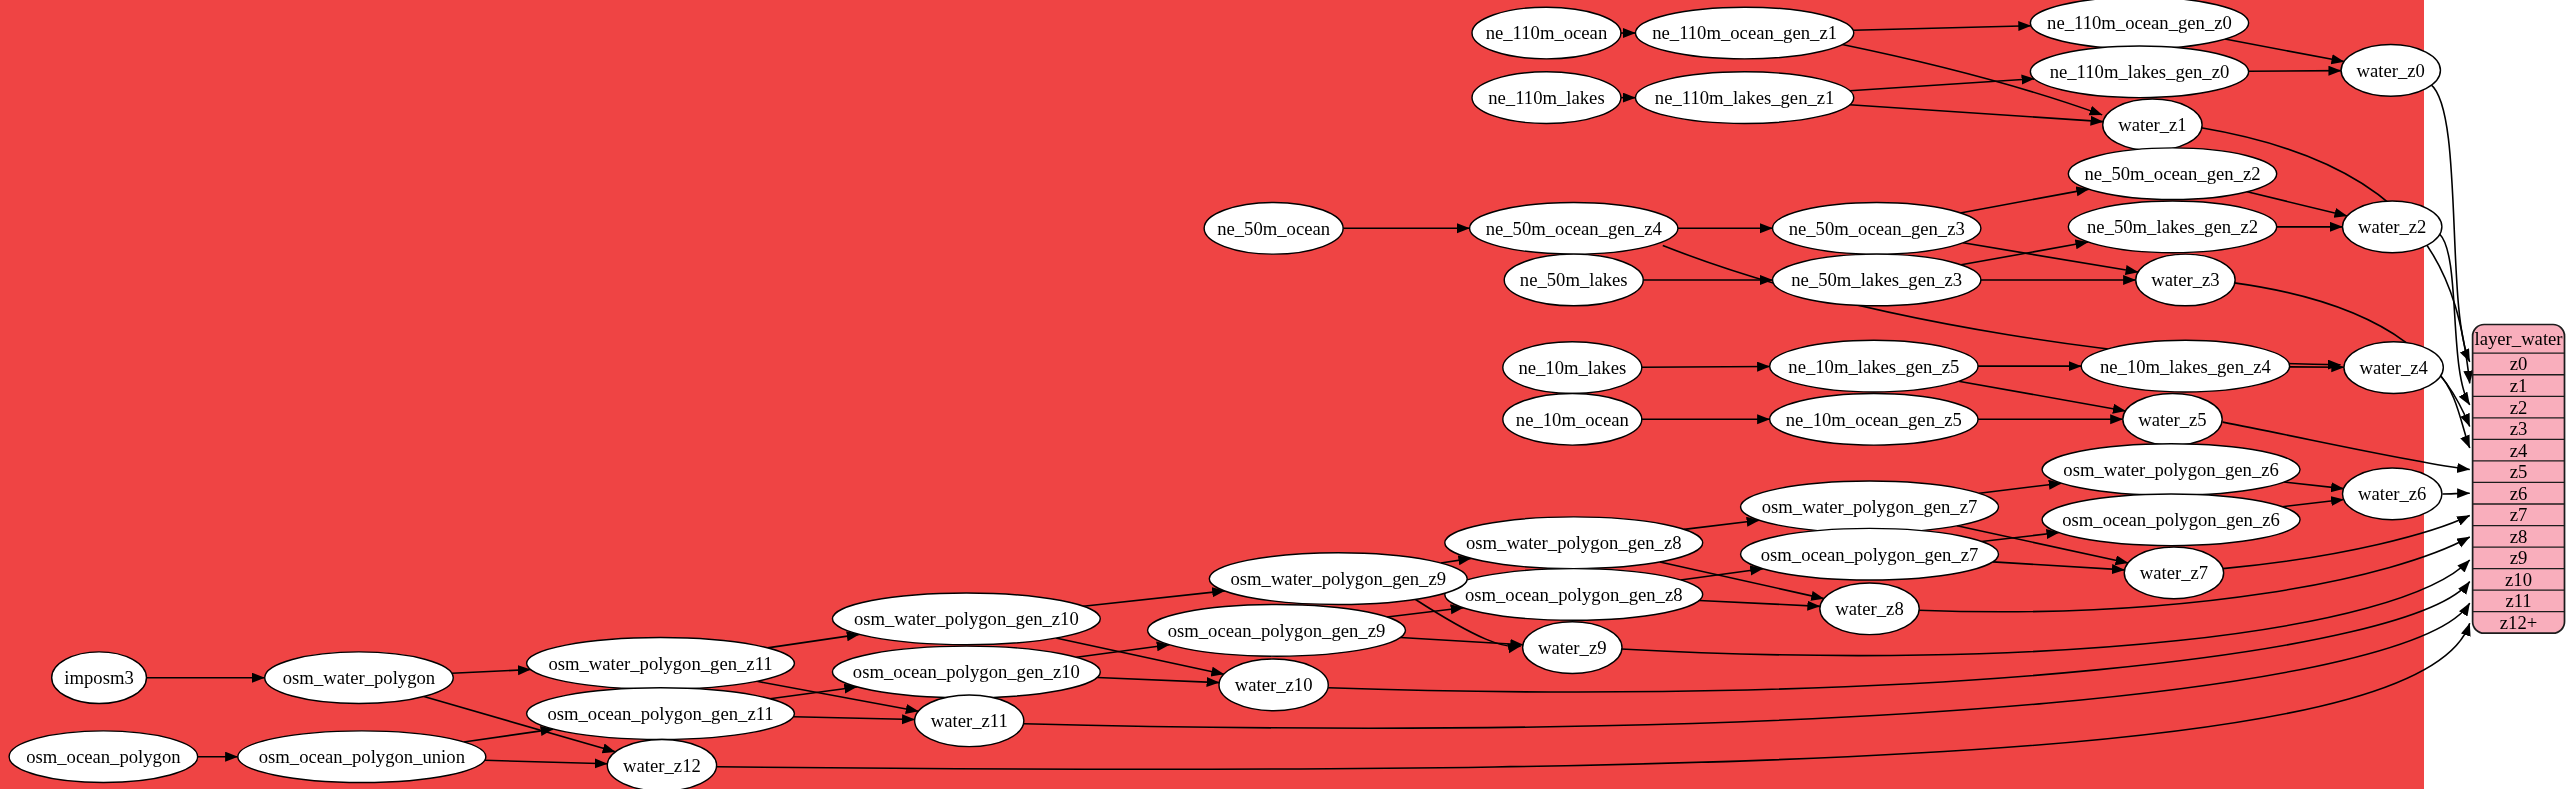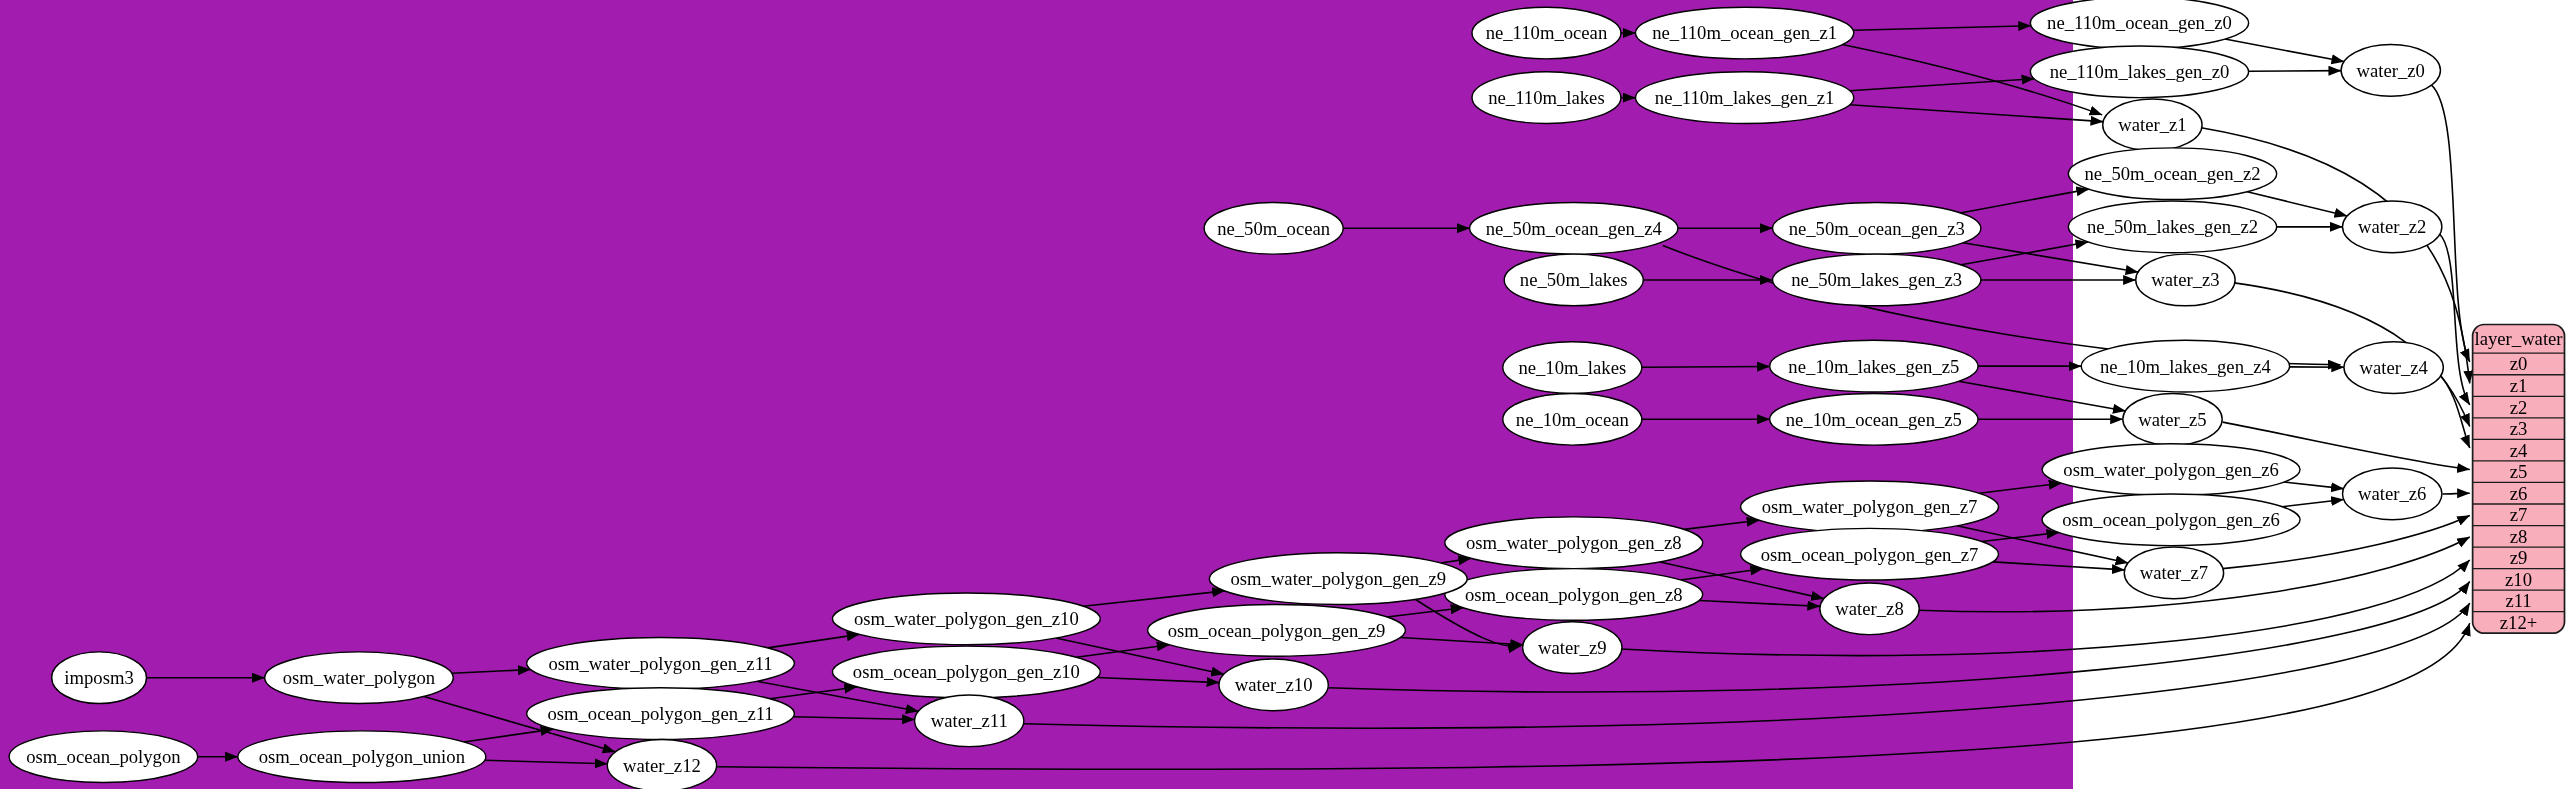--- a/index.html
+++ b/index.html
@@ -1,16 +1,16 @@
 <!DOCTYPE html>
 <html style="font-size:11.5px"><head>
 <meta charset="utf-8">
 <style>
   html, body { margin: 0; padding: 0; background: #ffffff; }
-  #canvas { width: 2073px; height: 789px; background: #a21caf; }
+  #canvas { width: 2424px; height: 789px; background: #ef4444; }
   svg { display: block; }
   text {
     font-family: "Liberation Serif", "DejaVu Serif", serif;
     fill: #000000;
   }
   .node-label { font-size: 13px; }
   .record-text { font-size: 13px; }
 </style>
 </head>
 <body>

